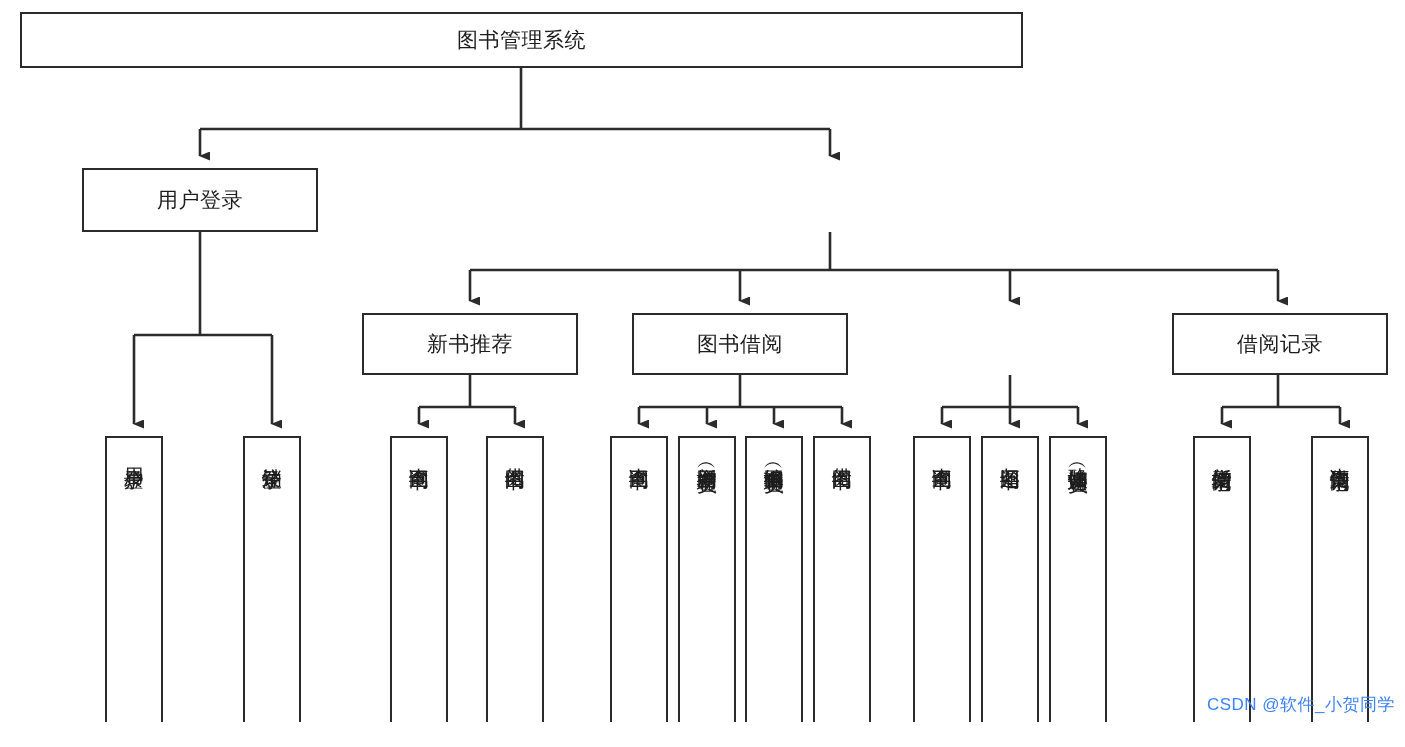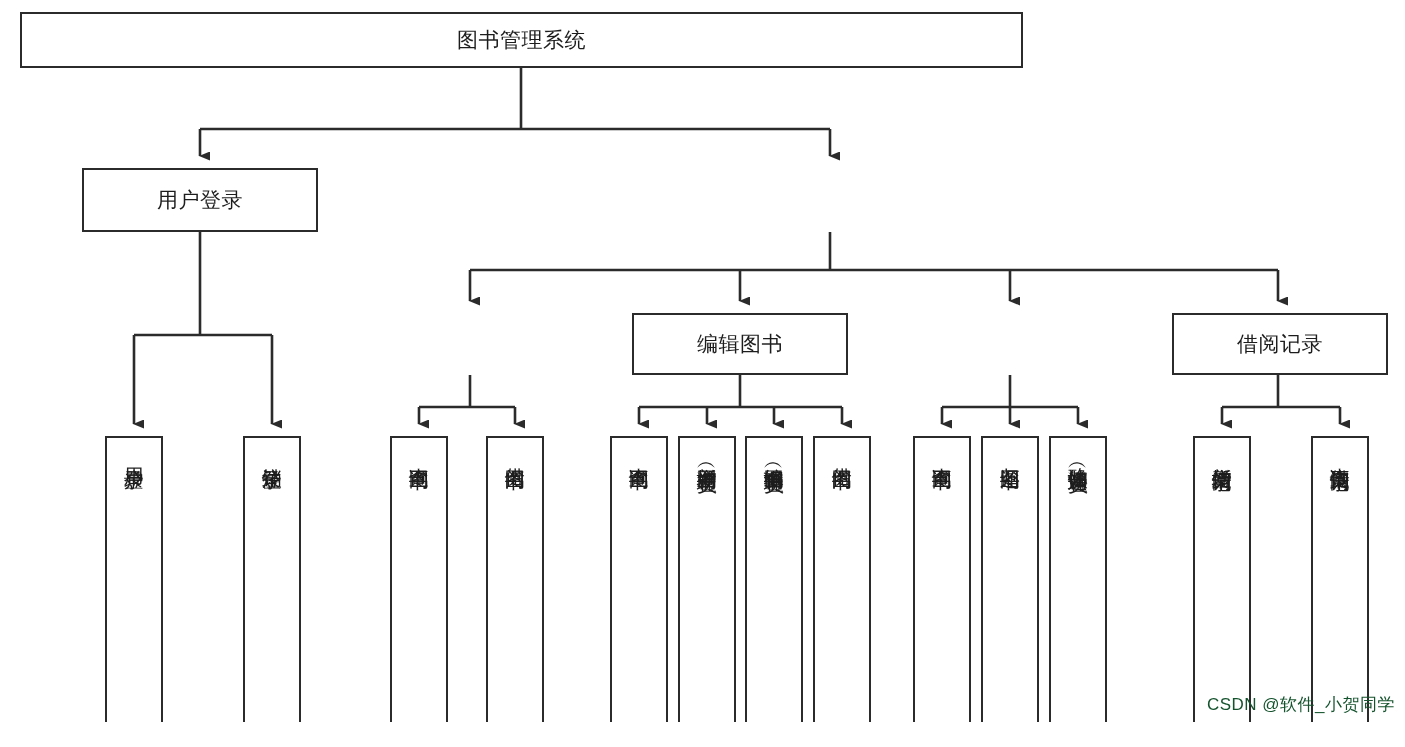--- a/index.html
+++ b/index.html
@@ -57,21 +57,21 @@
     line-height: 1.32;
     letter-spacing: 1px;
     white-space: nowrap;
     -webkit-text-orientation: upright;
   }
   #watermark {
     position: absolute;
     right: 10px;
     bottom: 6px;
     font-size: 17px;
-    color: #14532d;
+    color: #3b82f6;
     white-space: nowrap;
     letter-spacing: 0.5px;
   }
 </style>
 </head>
 <body>
 
 <div id="diagram-root">
 
   <svg id="edge-layer" viewBox="0 0 1405 747" width="1405" height="747" xmlns="http://www.w3.org/2000/svg">
@@ -125,22 +125,25 @@
   </svg>
 
   <div class="node node-h node-root" style="left:20px; top:12px; width:1003px; height:56px;">
     <span class="node-label">图书管理系统</span>
   </div>
 
   <div class="node node-h" style="left:82px; top:168px; width:236px; height:64px;">
     <span class="node-label">用户登录</span>
   </div>
 
+  <div class="node node-h" style="left:362px; top:313px; width:216px; height:62px;">
+    <span class="node-label">新书推荐</span>
+  </div>
   <div class="node node-h" style="left:632px; top:313px; width:216px; height:62px;">
-    <span class="node-label">编辑图书</span>
+    <span class="node-label">图书借阅</span>
   </div>
   <div class="node node-h" style="left:1172px; top:313px; width:216px; height:62px;">
     <span class="node-label">借阅记录</span>
   </div>
 
   <div class="node node-v" style="left:105px; top:436px; width:58px; height:299px;">
     <span class="node-label">用户登录</span>
   </div>
   <div class="node node-v" style="left:243px; top:436px; width:58px; height:299px;">
     <span class="node-label">注销登录</span>

